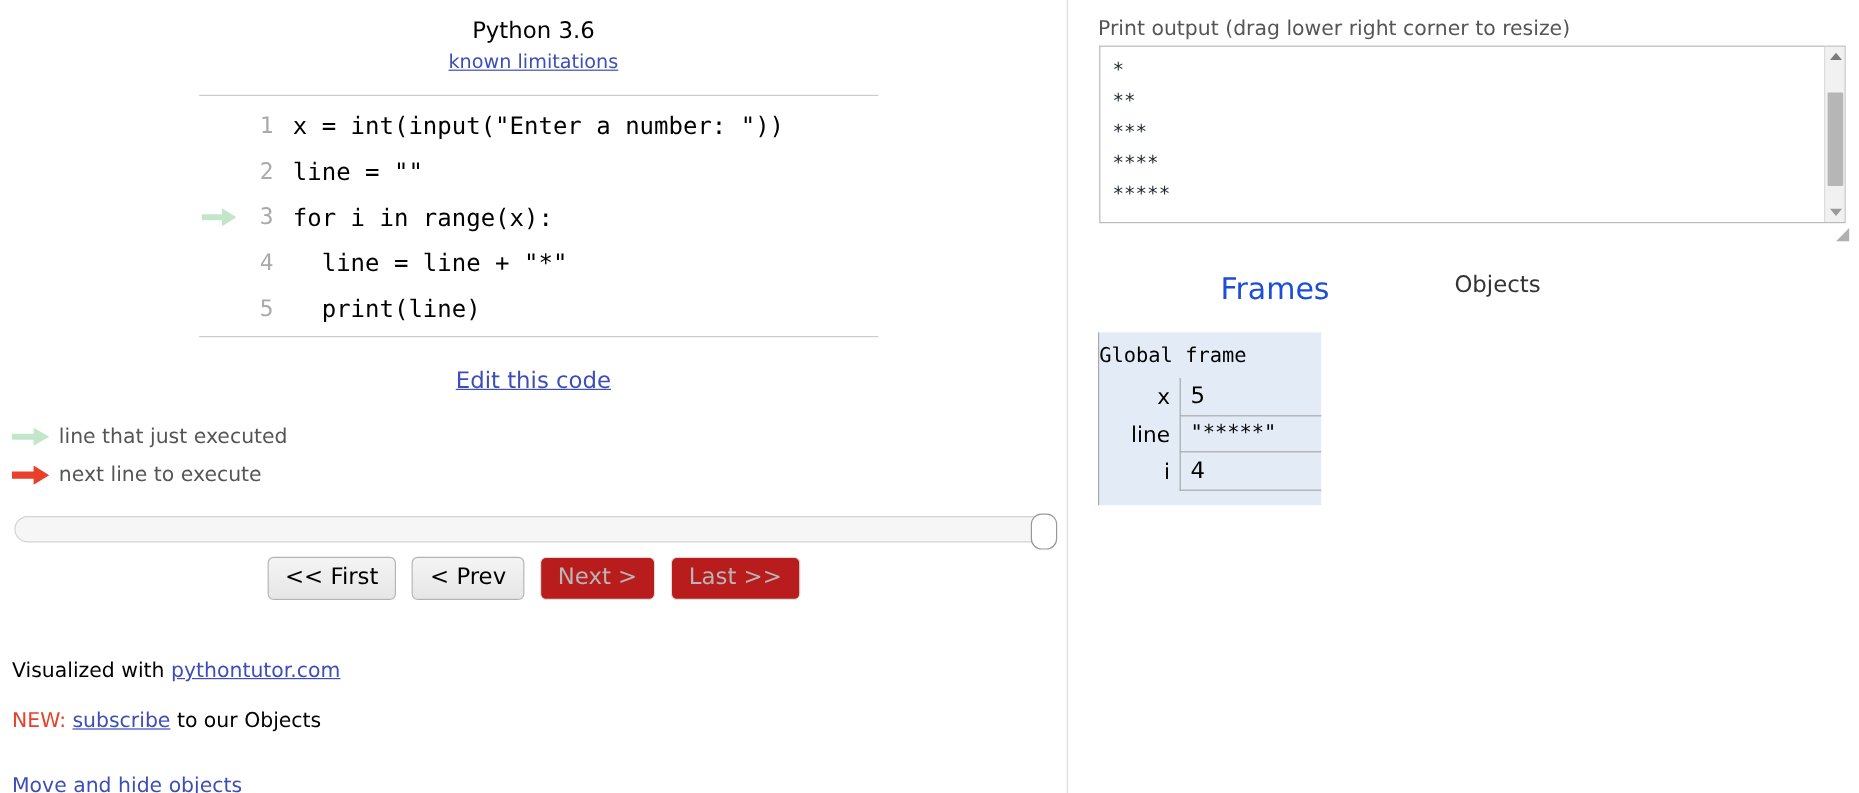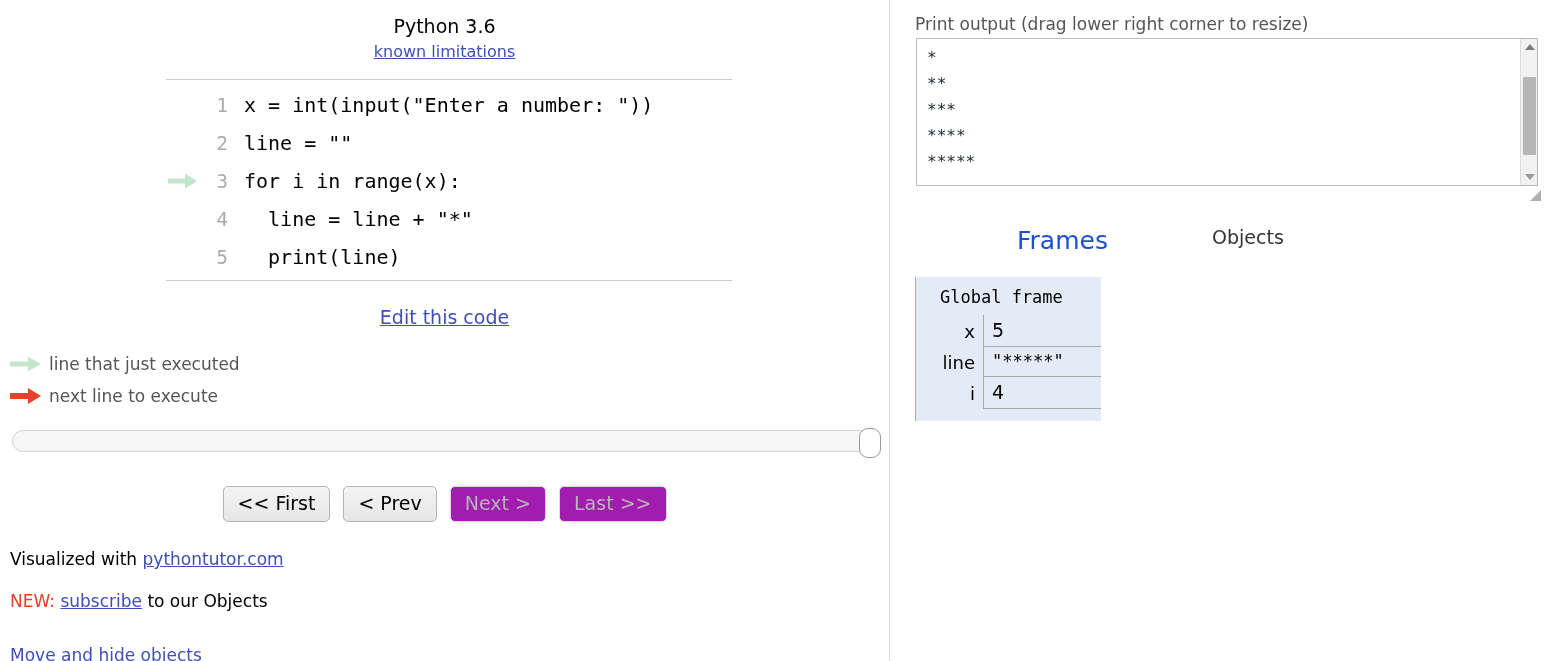--- a/index.html
+++ b/index.html
@@ -165,37 +165,36 @@
 
   
   #nav-buttons {
     position: absolute;
     left: 0;
     top: 464px;
     width: 889px;
     display: flex;
     justify-content: center;
     gap: 13px;
-    margin-top: 22px;
   }
   .nav-btn {
     font-family: "DejaVu Sans", "Liberation Sans", sans-serif;
     font-size: 19px;
     padding: 5px 14px 6px 14px;
     border: 1px solid #b4b4b4;
     border-radius: 5px;
     background: linear-gradient(to bottom, #f4f4f4 0%, #e6e6e6 100%);
     color: #000000;
     cursor: pointer;
     line-height: 1.2;
   }
   .nav-btn.disabled {
     color: #b6b6b6;
     border-color: #dcdcdc;
-    background: #a21caf;
+    background: #b91c1c;
     cursor: default;
   }
 
   #run-status {
     position: absolute;
     left: 0;
     top: 512px;
     width: 889px;
     text-align: center;
     font-size: 20px;
@@ -333,21 +332,21 @@
     width: 186px;
     background: #e2ebf6;
     border-left: 1px solid #aaaaaa;
     box-sizing: border-box;
     padding: 10px 0 12px 0;
   }
   #global-frame-title {
     font-family: "DejaVu Sans Mono", "Liberation Mono", monospace;
     font-size: 17px;
     color: #000000;
-    padding-left: 24px;
+    padding-left: 0;
     padding-bottom: 8px;
   }
   .var-row {
     display: flex;
     align-items: stretch;
   }
   .var-name {
     width: 67px;
     flex: 0 0 67px;
     text-align: right;

